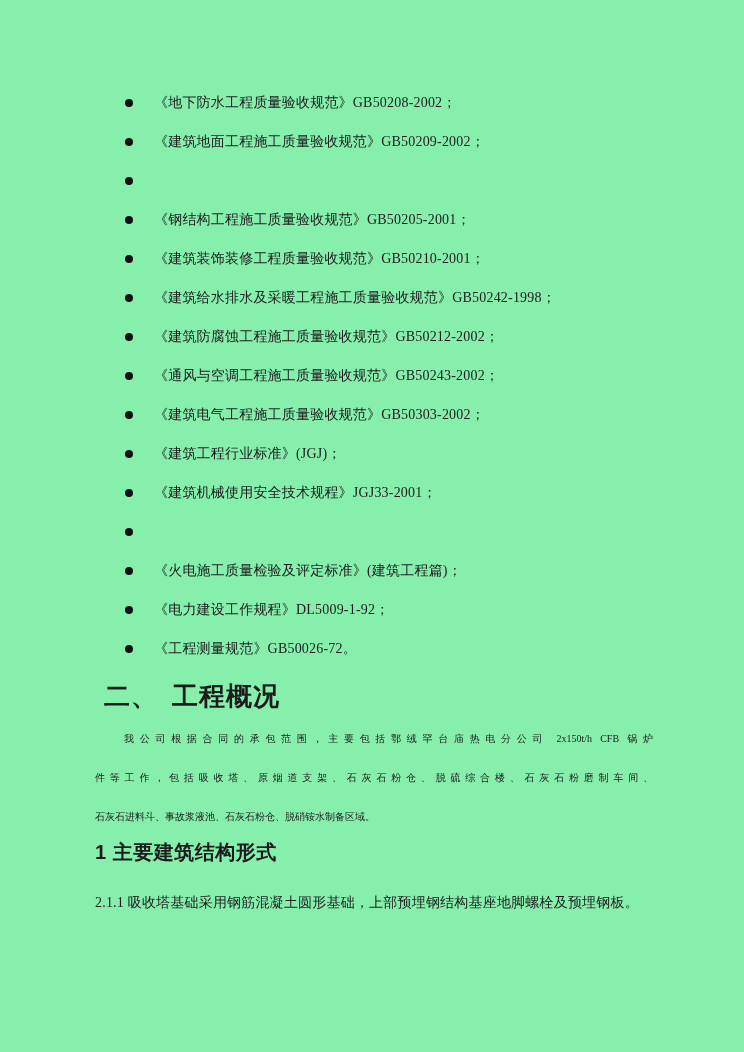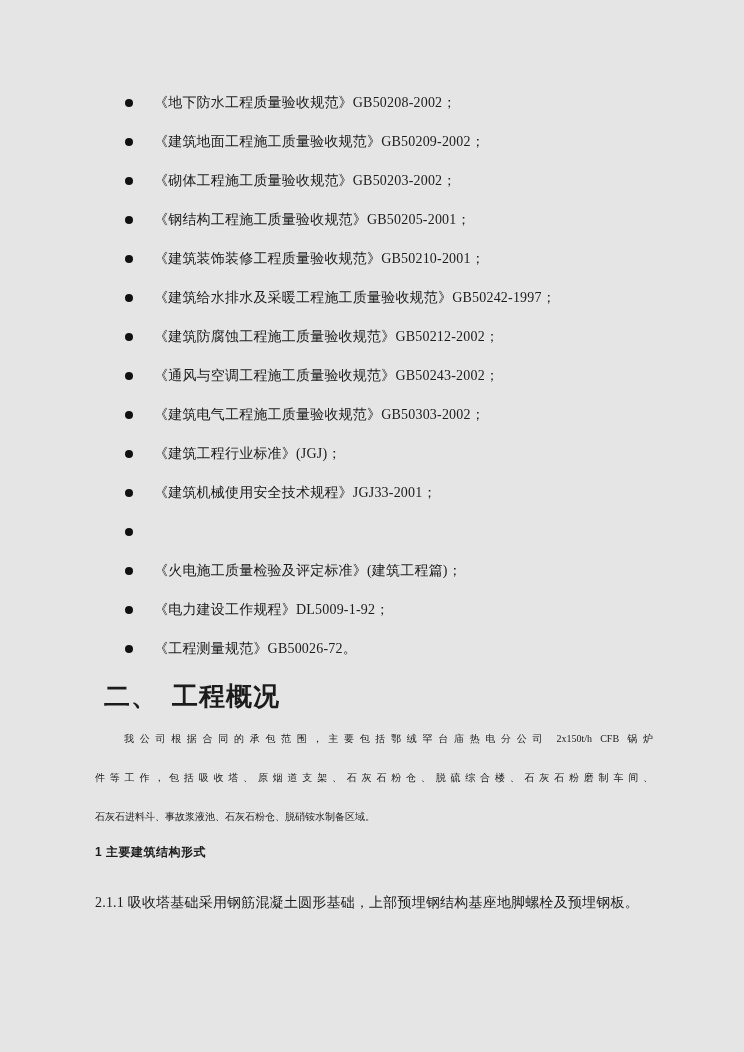--- a/index.html
+++ b/index.html
@@ -1,20 +1,20 @@
 <!DOCTYPE html>
 <html><head>
 <meta charset="utf-8">
 <style>
   html, body { margin: 0; padding: 0; background: #ffffff; }
   .page {
     position: relative;
     width: 744px;
     height: 1052px;
-    background: #e5e5e5;
+    background: #86efac;
     color: #1c1c1c;
     font-family: "Liberation Serif", "DejaVu Serif", serif;
     overflow: hidden;
     text-decoration: underline;
   }
   .content {
     position: absolute;
     left: 95px;
     top: 93px;
     width: 558px;
@@ -43,21 +43,21 @@
     font-family: "Liberation Sans", "DejaVu Sans", sans-serif;
     letter-spacing: 1px;
   }
   .heading .sec-num { margin-right: 14px; }
   .para { margin-top: 10px; font-size: 10px; }
   .pline { line-height: 39px; height: 39px; overflow: hidden; }
   .pline.just { text-align: justify; text-align-last: justify; }
   .pline.indent { text-indent: 29px; }
   .subheading {
     margin-top: 2px;
-    font-size: 12px;
+    font-size: 20px;
     font-weight: 700;
     line-height: 28px;
     font-family: "Liberation Sans", "DejaVu Sans", sans-serif;
     letter-spacing: 0.5px;
   }
   .clause {
     margin-top: 23px;
     font-size: 14px;
     line-height: 28px;
     white-space: nowrap;
@@ -74,33 +74,32 @@
       <li>
         <span class="bullet"></span>
         <span class="li-text">《地下防水工程质量验收规范》GB50208-2002；</span>
       </li>
       <li>
         <span class="bullet"></span>
         <span class="li-text">《建筑地面工程施工质量验收规范》GB50209-2002；</span>
       </li>
       <li>
         <span class="bullet"></span>
-        <span class="li-text">《砌体工程施工质量验收规范》GB50203-2002；</span>
       </li>
       <li>
         <span class="bullet"></span>
         <span class="li-text">《钢结构工程施工质量验收规范》GB50205-2001；</span>
       </li>
       <li>
         <span class="bullet"></span>
         <span class="li-text">《建筑装饰装修工程质量验收规范》GB50210-2001；</span>
       </li>
       <li>
         <span class="bullet"></span>
-        <span class="li-text">《建筑给水排水及采暖工程施工质量验收规范》GB50242-1997；</span>
+        <span class="li-text">《建筑给水排水及采暖工程施工质量验收规范》GB50242-1998；</span>
       </li>
       <li>
         <span class="bullet"></span>
         <span class="li-text">《建筑防腐蚀工程施工质量验收规范》GB50212-2002；</span>
       </li>
       <li>
         <span class="bullet"></span>
         <span class="li-text">《通风与空调工程施工质量验收规范》GB50243-2002；</span>
       </li>
       <li>

